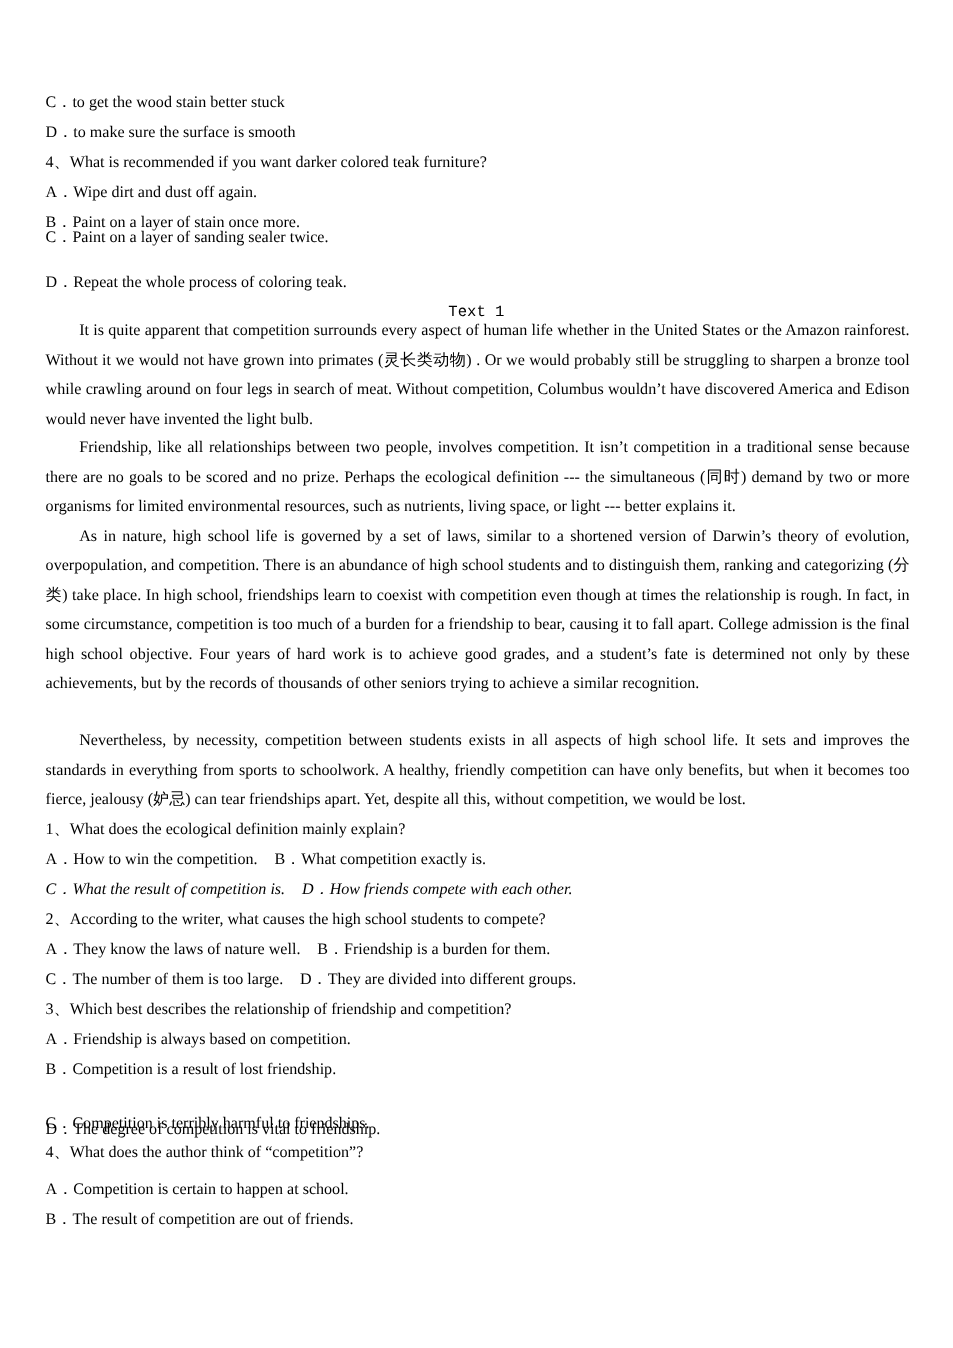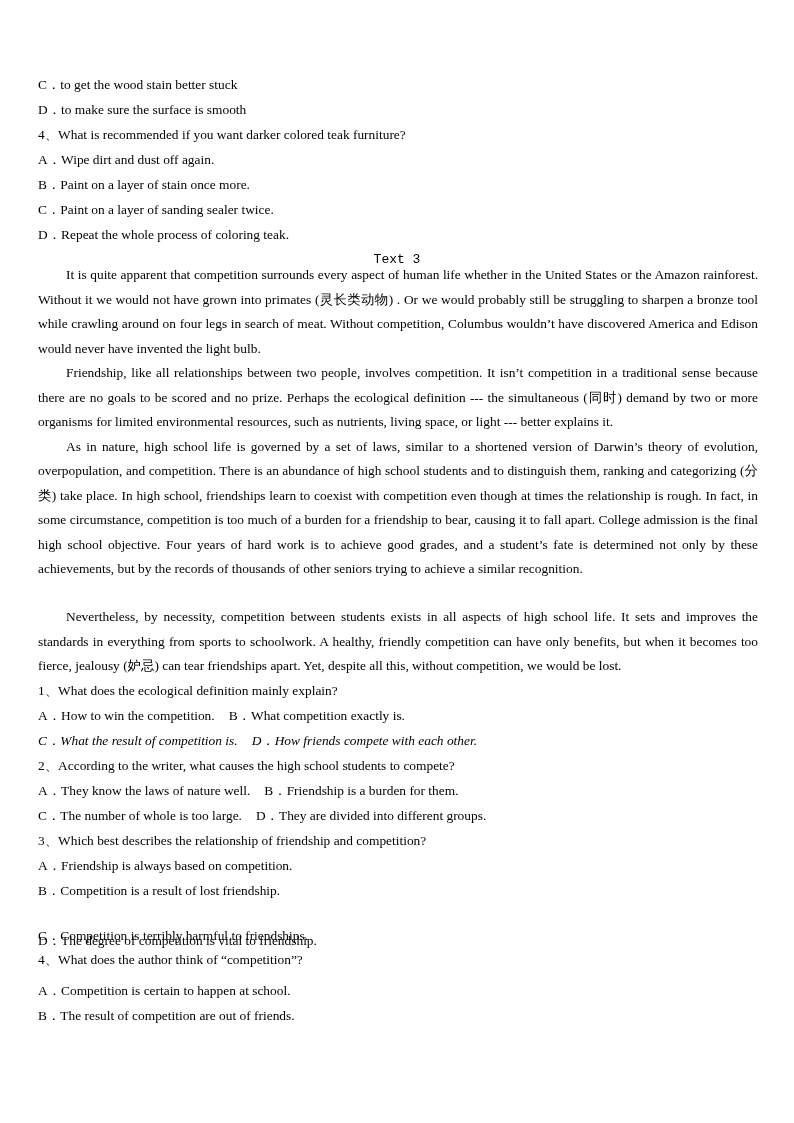--- a/index.html
+++ b/index.html
@@ -23,28 +23,28 @@
 </div>
 <div class="line" style="top:127px;text-align:right;">
   <span>4、</span><span>What is recommended if you want darker colored teak furniture?</span>
 </div>
 <div class="line" style="top:152px;">
   <span>A．</span><span>Wipe dirt and dust off again.</span>
 </div>
 <div class="line" style="top:177px;">
   <span>B．</span><span>Paint on a layer of stain once more.</span>
 </div>
-<div class="line" style="top:202px;font-family:Liberation Serif, serif;">
+<div class="line" style="top:190px;font-family:Liberation Serif, serif;">
   <span>C．</span><span>Paint on a layer of sanding sealer twice.</span>
 </div>
 <div class="line" style="top:227px;">
   <span>D．</span><span>Repeat the whole process of coloring teak.</span>
 </div>
 
-<div class="title">Text 3</div>
+<div class="title">Text 1</div>
 
 <div class="para indent" style="top:263px;">It is quite apparent that competition surrounds every aspect of human life whether in the United States or the Amazon rainforest. Without it we would not have grown into primates (灵长类动物) . Or we would probably still be struggling to sharpen a bronze tool while crawling around on four legs in search of meat. Without competition, Columbus wouldn’t have discovered America and Edison would never have invented the light bulb.</div>
 <div class="para indent" style="top:361px;">Friendship, like all relationships between two people, involves competition. It isn’t competition in a traditional sense because there are no goals to be scored and no prize. Perhaps the ecological definition --- the simultaneous (同时) demand by two or more organisms for limited environmental resources, such as nutrients, living space, or light --- better explains it.</div>
 <div class="para indent" style="top:434.5px;">As in nature, high school life is governed by a set of laws, similar to a shortened version of Darwin’s theory of evolution, overpopulation, and competition. There is an abundance of high school students and to distinguish them, ranking and categorizing (分类) take place. In high school, friendships learn to coexist with competition even though at times the relationship is rough. In fact, in some circumstance, competition is too much of a burden for a friendship to bear, causing it to fall apart. College admission is the final high school objective. Four years of hard work is to achieve good grades, and a student’s fate is determined not only by these achievements, but by the records of thousands of other seniors trying to achieve a similar recognition.</div>
 <div class="para indent" style="top:605px;">Nevertheless, by necessity, competition between students exists in all aspects of high school life. It sets and improves the standards in everything from sports to schoolwork. A healthy, friendly competition can have only benefits, but when it becomes too fierce, jealousy (妒忌) can tear friendships apart. Yet, despite all this, without competition, we would be lost.</div>
 
 <div class="line" style="top:683px;text-align:right;">
   <span>1、</span><span>What does the ecological definition mainly explain?</span>
 </div>
 <div class="line" style="top:708px;">
@@ -54,21 +54,21 @@
   <span>C．</span><span>What the result of competition is.</span><span class="opt-gap"></span><span>D．</span><span>How friends compete with each other.</span>
 </div>
 
 <div class="line" style="top:758px;">
   <span>2、</span><span>According to the writer, what causes the high school students to compete?</span>
 </div>
 <div class="line" style="top:783px;">
   <span>A．</span><span>They know the laws of nature well.</span><span class="opt-gap"></span><span>B．</span><span>Friendship is a burden for them.</span>
 </div>
 <div class="line" style="top:808px;">
-  <span>C．</span><span>The number of whole is too large.</span><span class="opt-gap"></span><span>D．</span><span>They are divided into different groups.</span>
+  <span>C．</span><span>The number of them is too large.</span><span class="opt-gap"></span><span>D．</span><span>They are divided into different groups.</span>
 </div>
 
 <div class="line" style="top:833px;">
   <span>3、</span><span>Which best describes the relationship of friendship and competition?</span>
 </div>
 <div class="line" style="top:858px;">
   <span>A．</span><span>Friendship is always based on competition.</span>
 </div>
 <div class="line" style="top:883px;">
   <span>B．</span><span>Competition is a result of lost friendship.</span>

